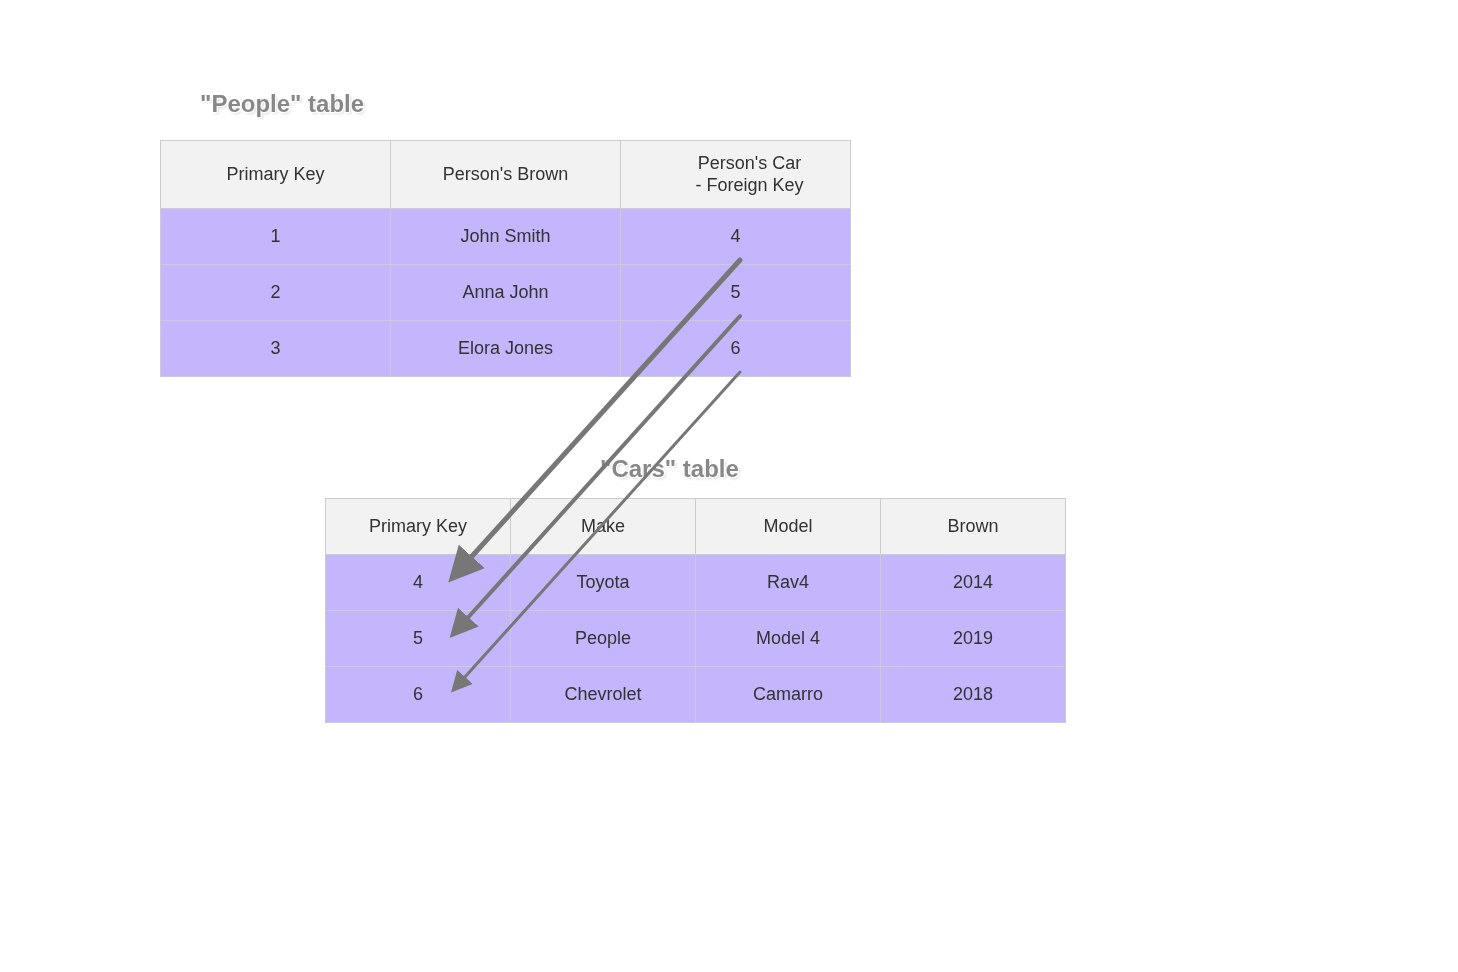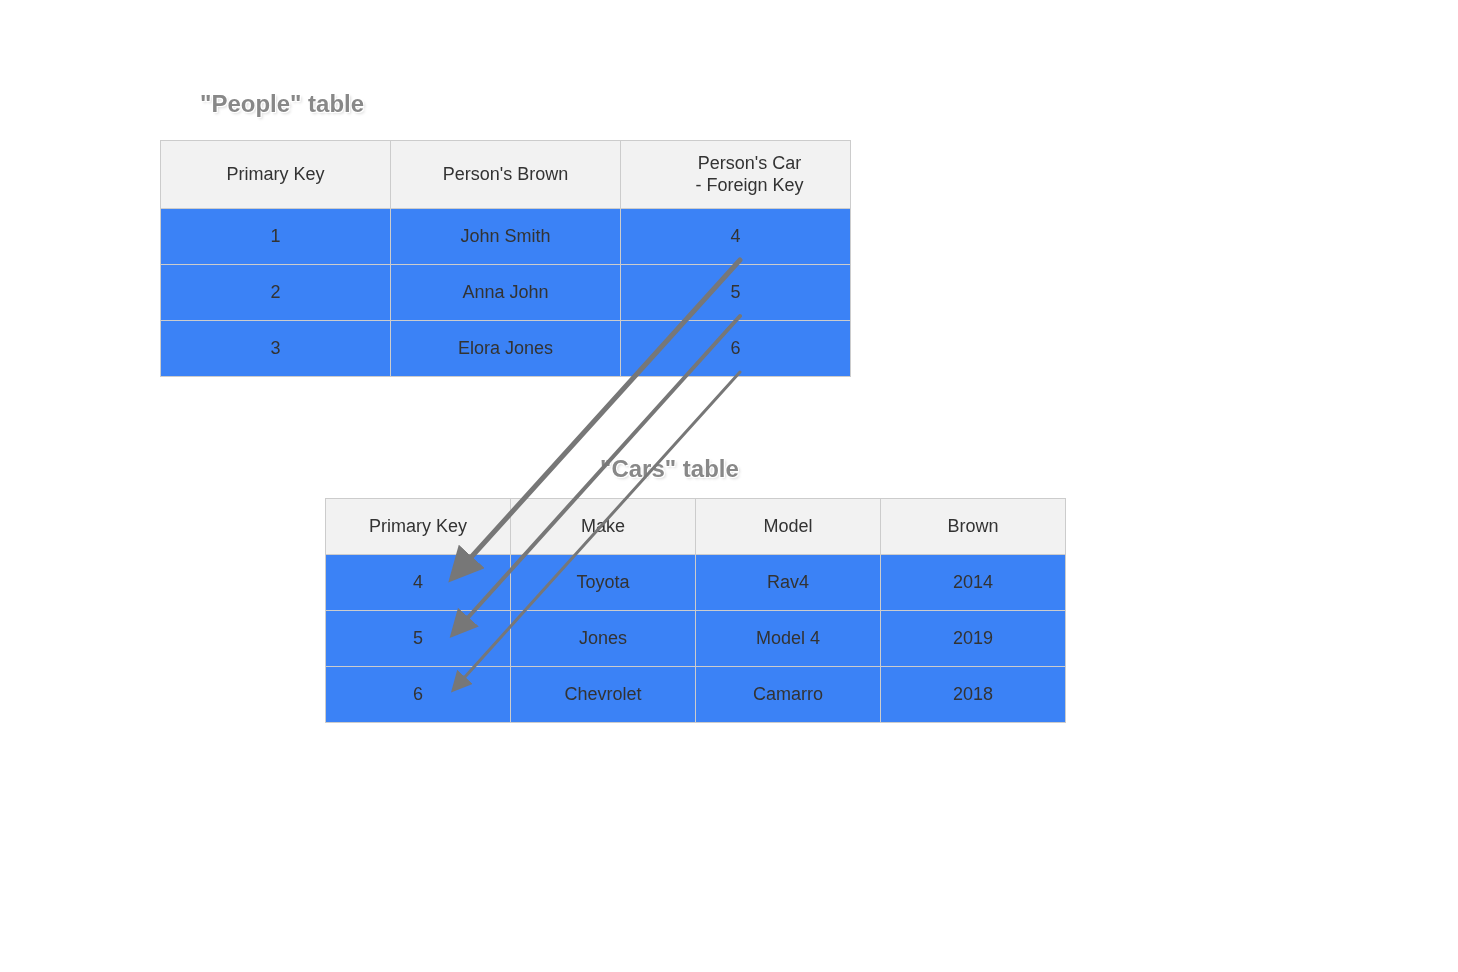--- a/index.html
+++ b/index.html
@@ -23,21 +23,21 @@
       left: 200px;
       top: 90px;
     }
     .cars-title {
       left: 600px;
       top: 455px;
     }
     .data-table {
       border-collapse: collapse;
       position: absolute;
-      background: #3b82f6;
+      background: #c4b5fd;
     }
     .data-table th, .data-table td {
       border: 1px solid #ccc;
       padding: 12px 20px;
       text-align: center;
       font-size: 18px;
       color: #333;
       font-weight: normal;
     }
     .data-table th {
@@ -118,21 +118,21 @@
   </thead>
   <tbody>
     <tr>
       <td>4</td>
       <td>Toyota</td>
       <td>Rav4</td>
       <td>2014</td>
     </tr>
     <tr>
       <td>5</td>
-      <td>Jones</td>
+      <td>People</td>
       <td>Model 4</td>
       <td>2019</td>
     </tr>
     <tr>
       <td>6</td>
       <td>Chevrolet</td>
       <td>Camarro</td>
       <td>2018</td>
     </tr>
   </tbody>

